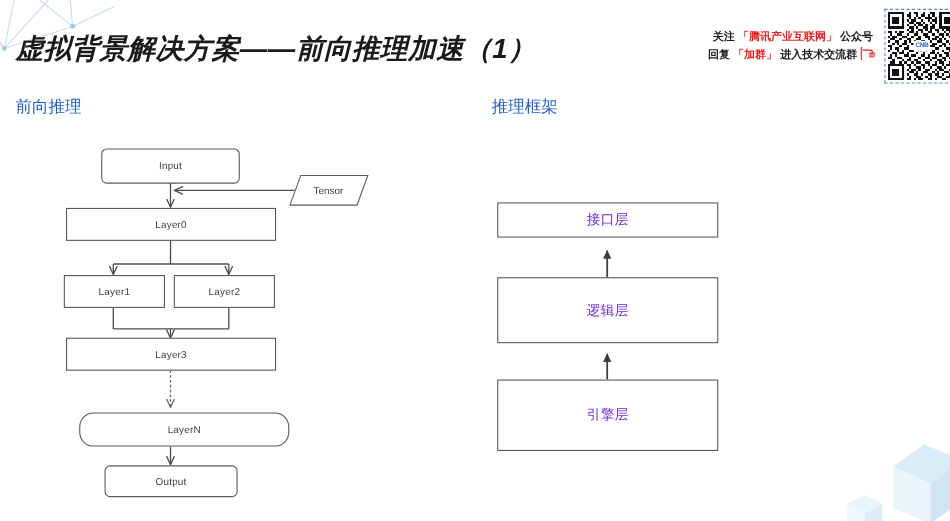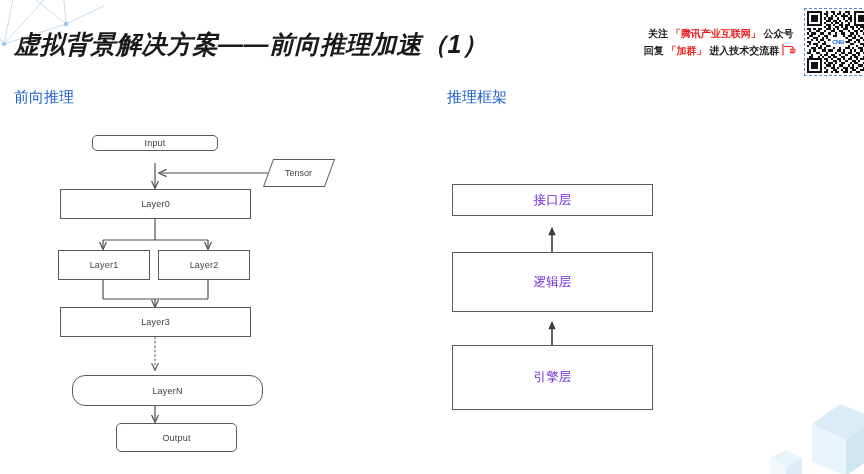--- a/index.html
+++ b/index.html
@@ -275,21 +275,21 @@
     <g stroke="#6b6b6b" stroke-width="1.2" fill="none" stroke-dasharray="1.6 2.8" stroke-linecap="round">
       <path d="M155 337 L155 370" marker-end="url(#arwd)"></path>
     </g>
 
     <g stroke="#3d3d3d" stroke-width="1.6" fill="none">
       <path d="M552 345 L552 322" marker-end="url(#arwUp)"></path>
       <path d="M552 252 L552 228" marker-end="url(#arwUp)"></path>
     </g>
   </svg>
 
-  <div class="node rounded" style="left:92px;  top:135px; width:126px; height:16px;">
+  <div class="node rounded" style="left:92px;  top:135px; width:126px; height:32px;">
     <span>Input</span>
   </div>
 
   <div class="para" style="left:268px; top:159px; width:62px; height:28px;">
     <span>Tensor</span>
   </div>
 
   <div class="node" style="left:60px; top:189px; width:191px; height:30px;">
     <span>Layer0</span>
   </div>
@@ -303,21 +303,21 @@
   </div>
 
   <div class="node" style="left:60px; top:307px; width:191px; height:30px;">
     <span>Layer3</span>
   </div>
 
   <div class="node" style="left:72px; top:375px; width:191px; height:31px;border-radius:13px;">
     <span>LayerN</span>
   </div>
 
-  <div class="node rounded" style="left:95px; top:423px; width:121px; height:29px;margin-left:21px;">
+  <div class="node rounded" style="left:95px; top:423px; width:121px; height:29px;">
     <span>Output</span>
   </div>
 
   <div class="node cjk" style="left:452px; top:184px; width:201px; height:32px;">
     <span>接口层</span>
   </div>
 
   <div class="node cjk" style="left:452px; top:252px; width:201px; height:60px;">
     <span>逻辑层</span>
   </div>

